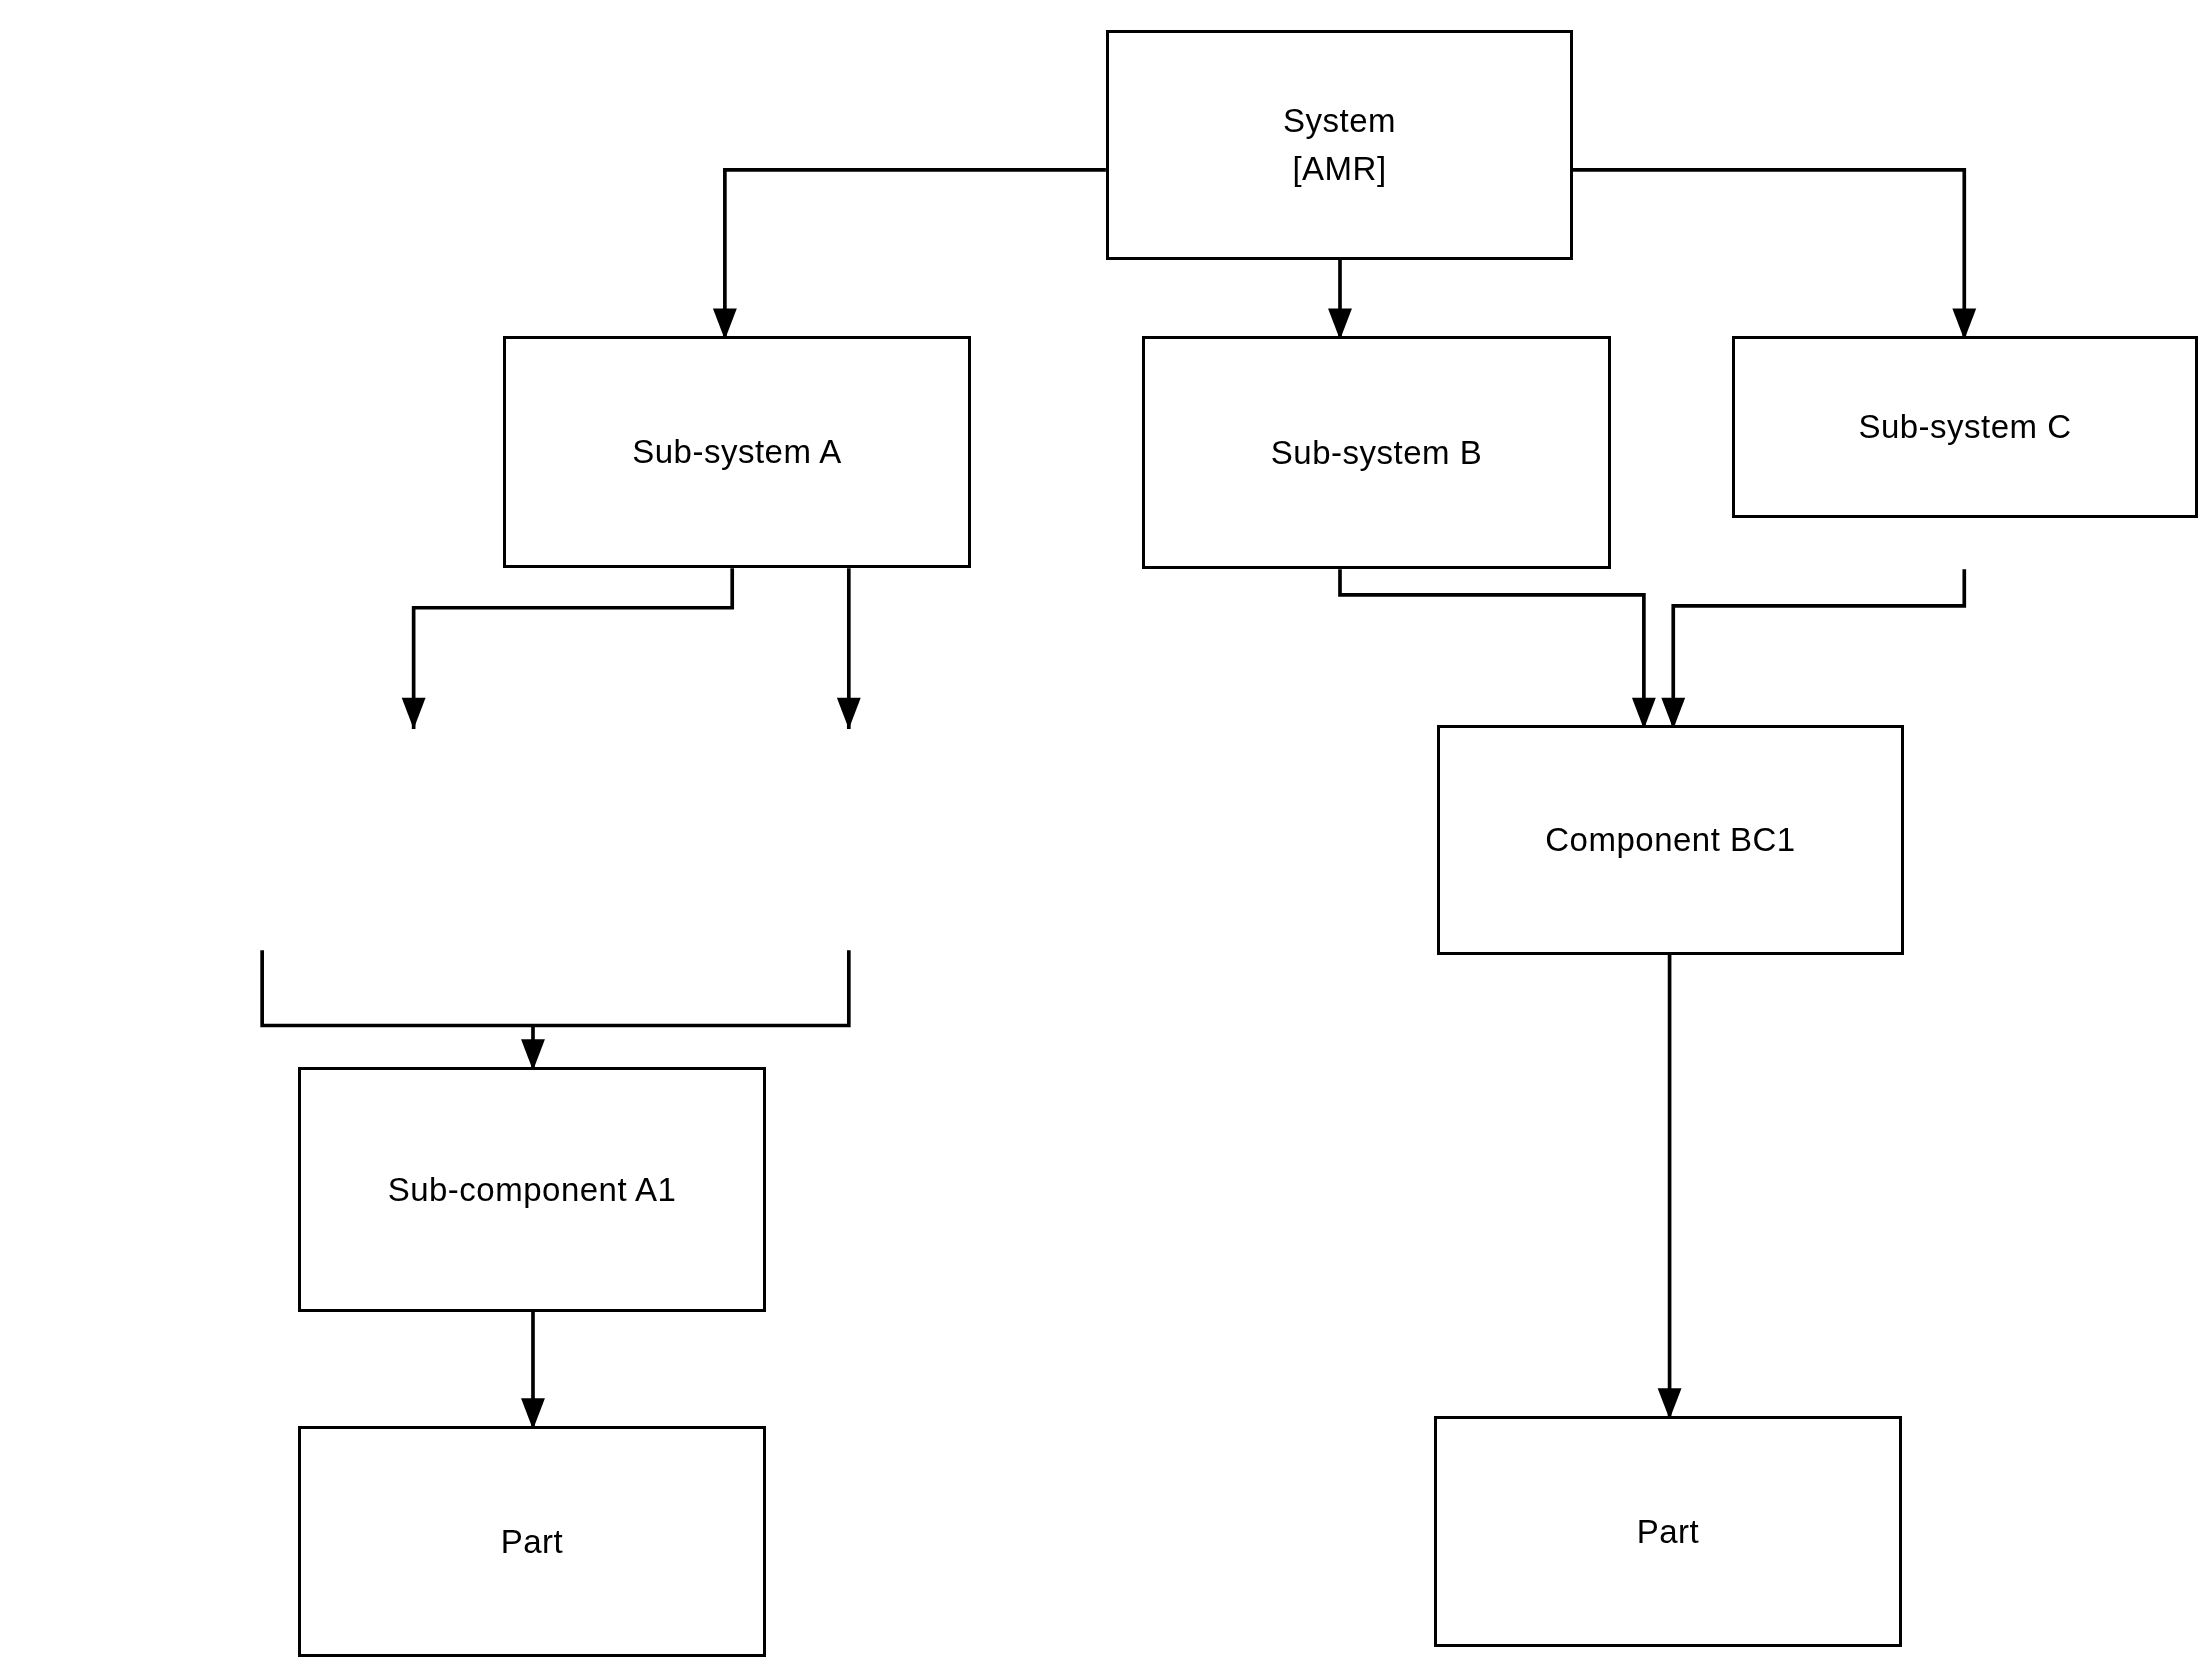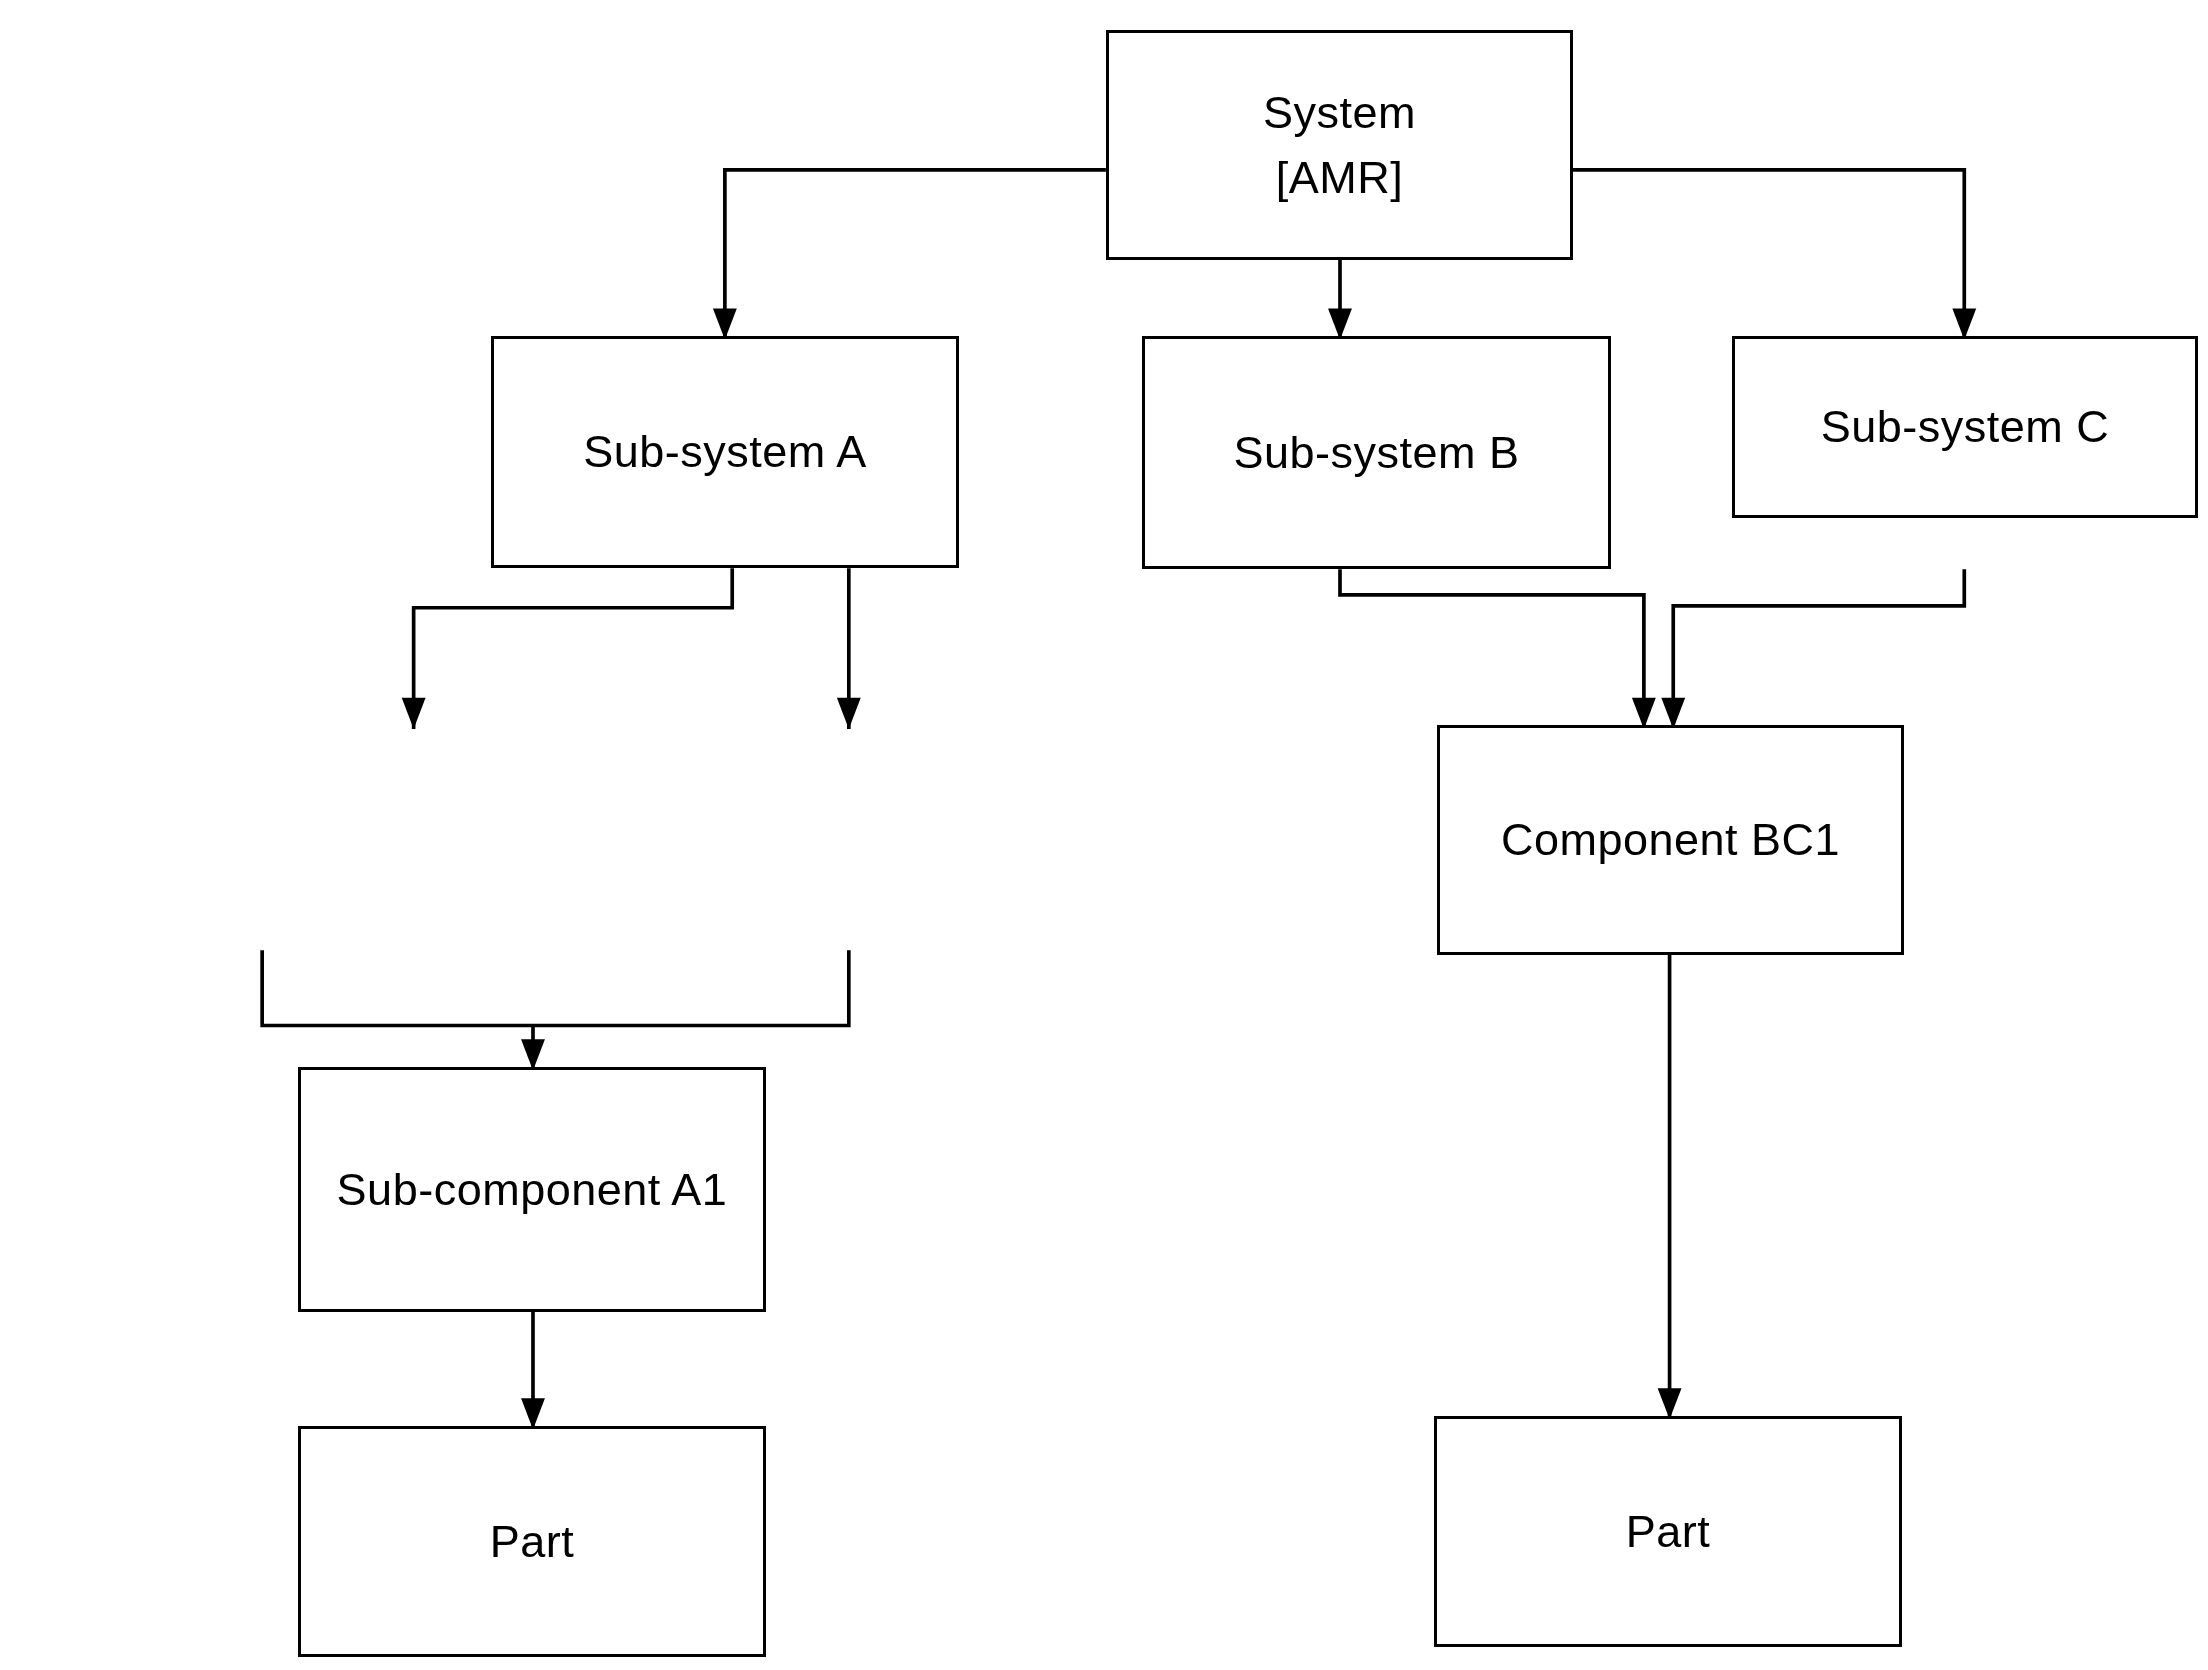--- a/index.html
+++ b/index.html
@@ -29,29 +29,29 @@
   .node {
     position: absolute;
     box-sizing: border-box;
     border: 3.7px solid #000000;
     background: #ffffff;
     display: flex;
     align-items: center;
     justify-content: center;
   }
   .label {
-    font-size: 45px;
+    font-size: 33px;
     line-height: 1.45;
     color: #000000;
     text-align: center;
     white-space: pre-line;
     letter-spacing: 0.5px;
   }
   #n-system    { left: 1106px; top:   30px; width: 467px; height: 230px; }
-  #n-subA      { left:  491px; top:  336px; width: 468px; height: 232px; }
+  #n-subA      { left:  503px; top:  336px; width: 468px; height: 232px; }
   #n-subB      { left: 1106px; top:  336px; width: 469px; height: 233px; margin-left: 36px; }
   #n-subC      { left: 1732px; top:  336px; width: 466px; height: 182px; }
   #n-compA1    { left:   28.5px; top:  725px; width: 467px; height: 225px; }
   #n-compA2    { left:  616px; top:  725px; width: 465px; height: 225px; }
   #n-compBC1   { left: 1437px; top:  725px; width: 467px; height: 230px; }
   #n-subcompA1 { left:  298px; top: 1067px; width: 468px; height: 245px; }
   #n-partL     { left:  298px; top: 1426px; width: 468px; height: 231px; }
   #n-partR     { left: 1434px; top: 1416px; width: 468px; height: 231px; }
 </style>
 </head>

